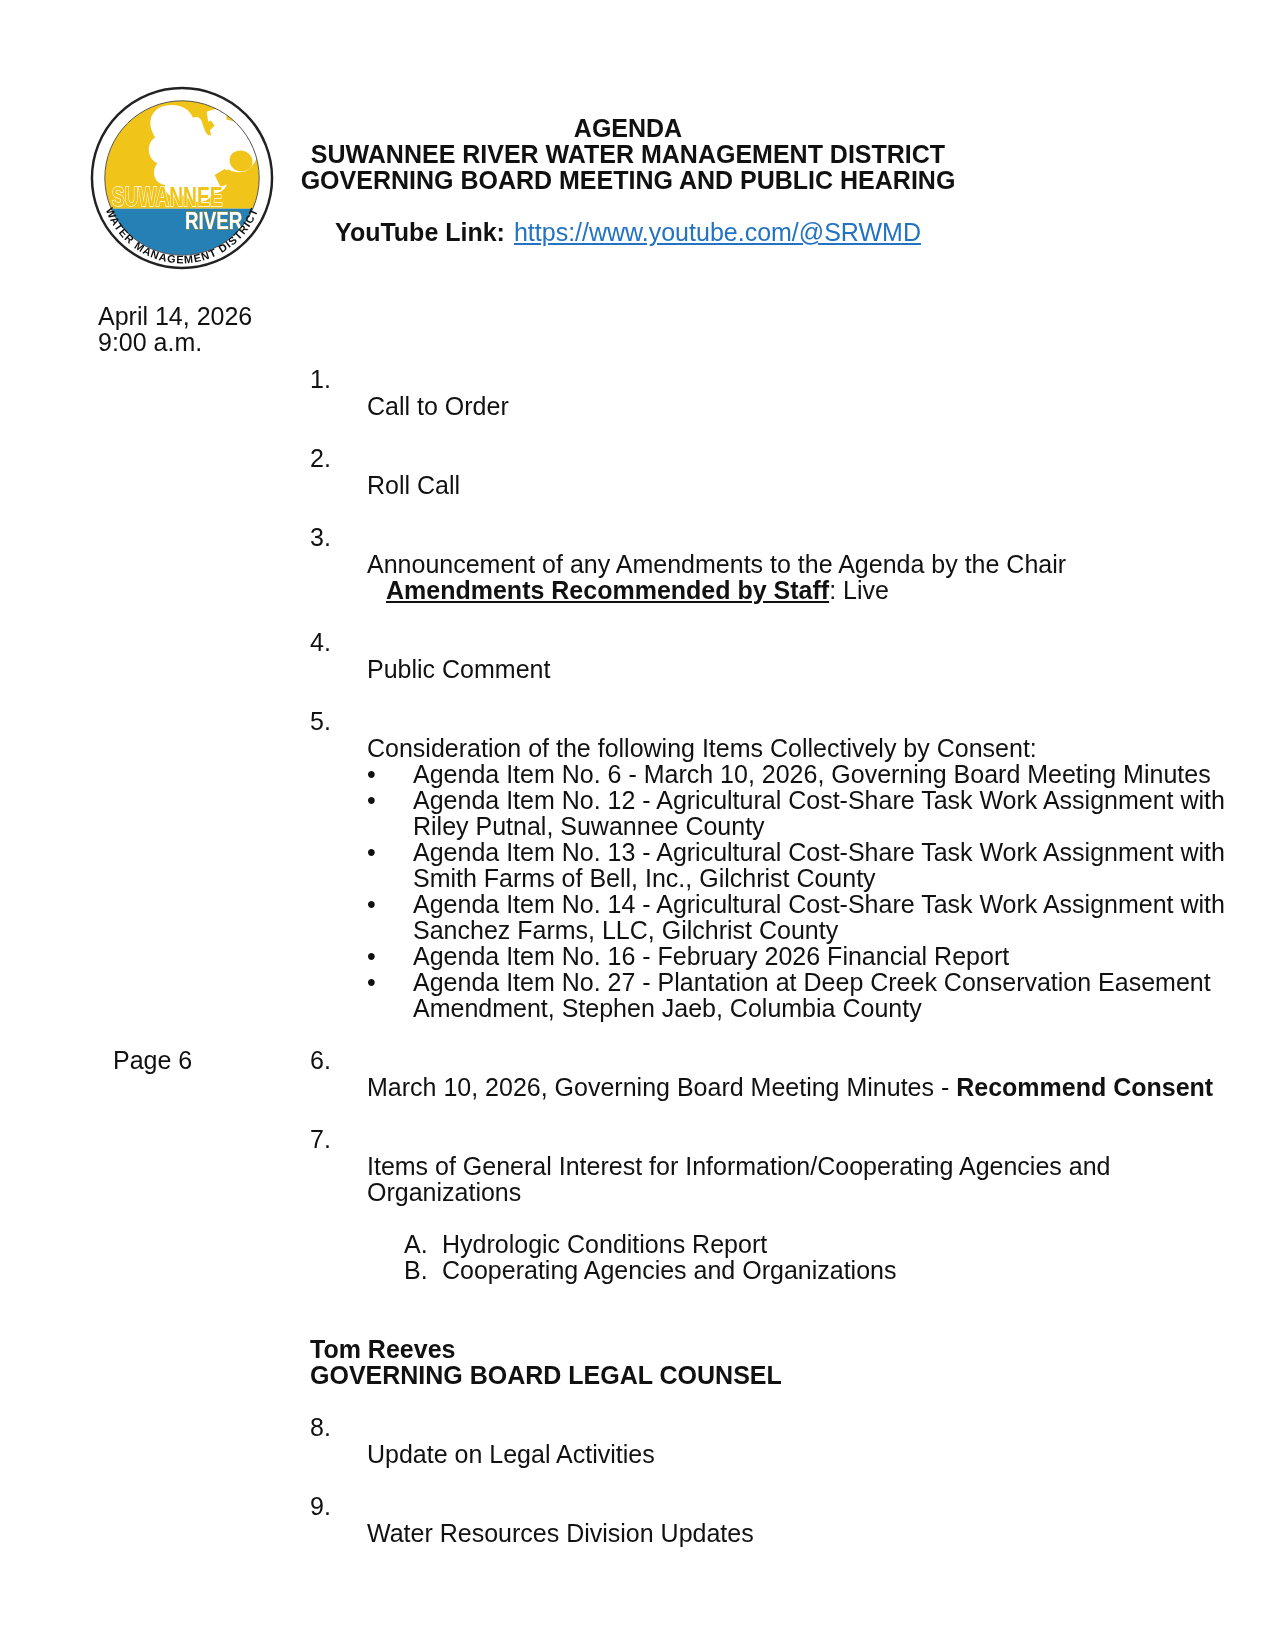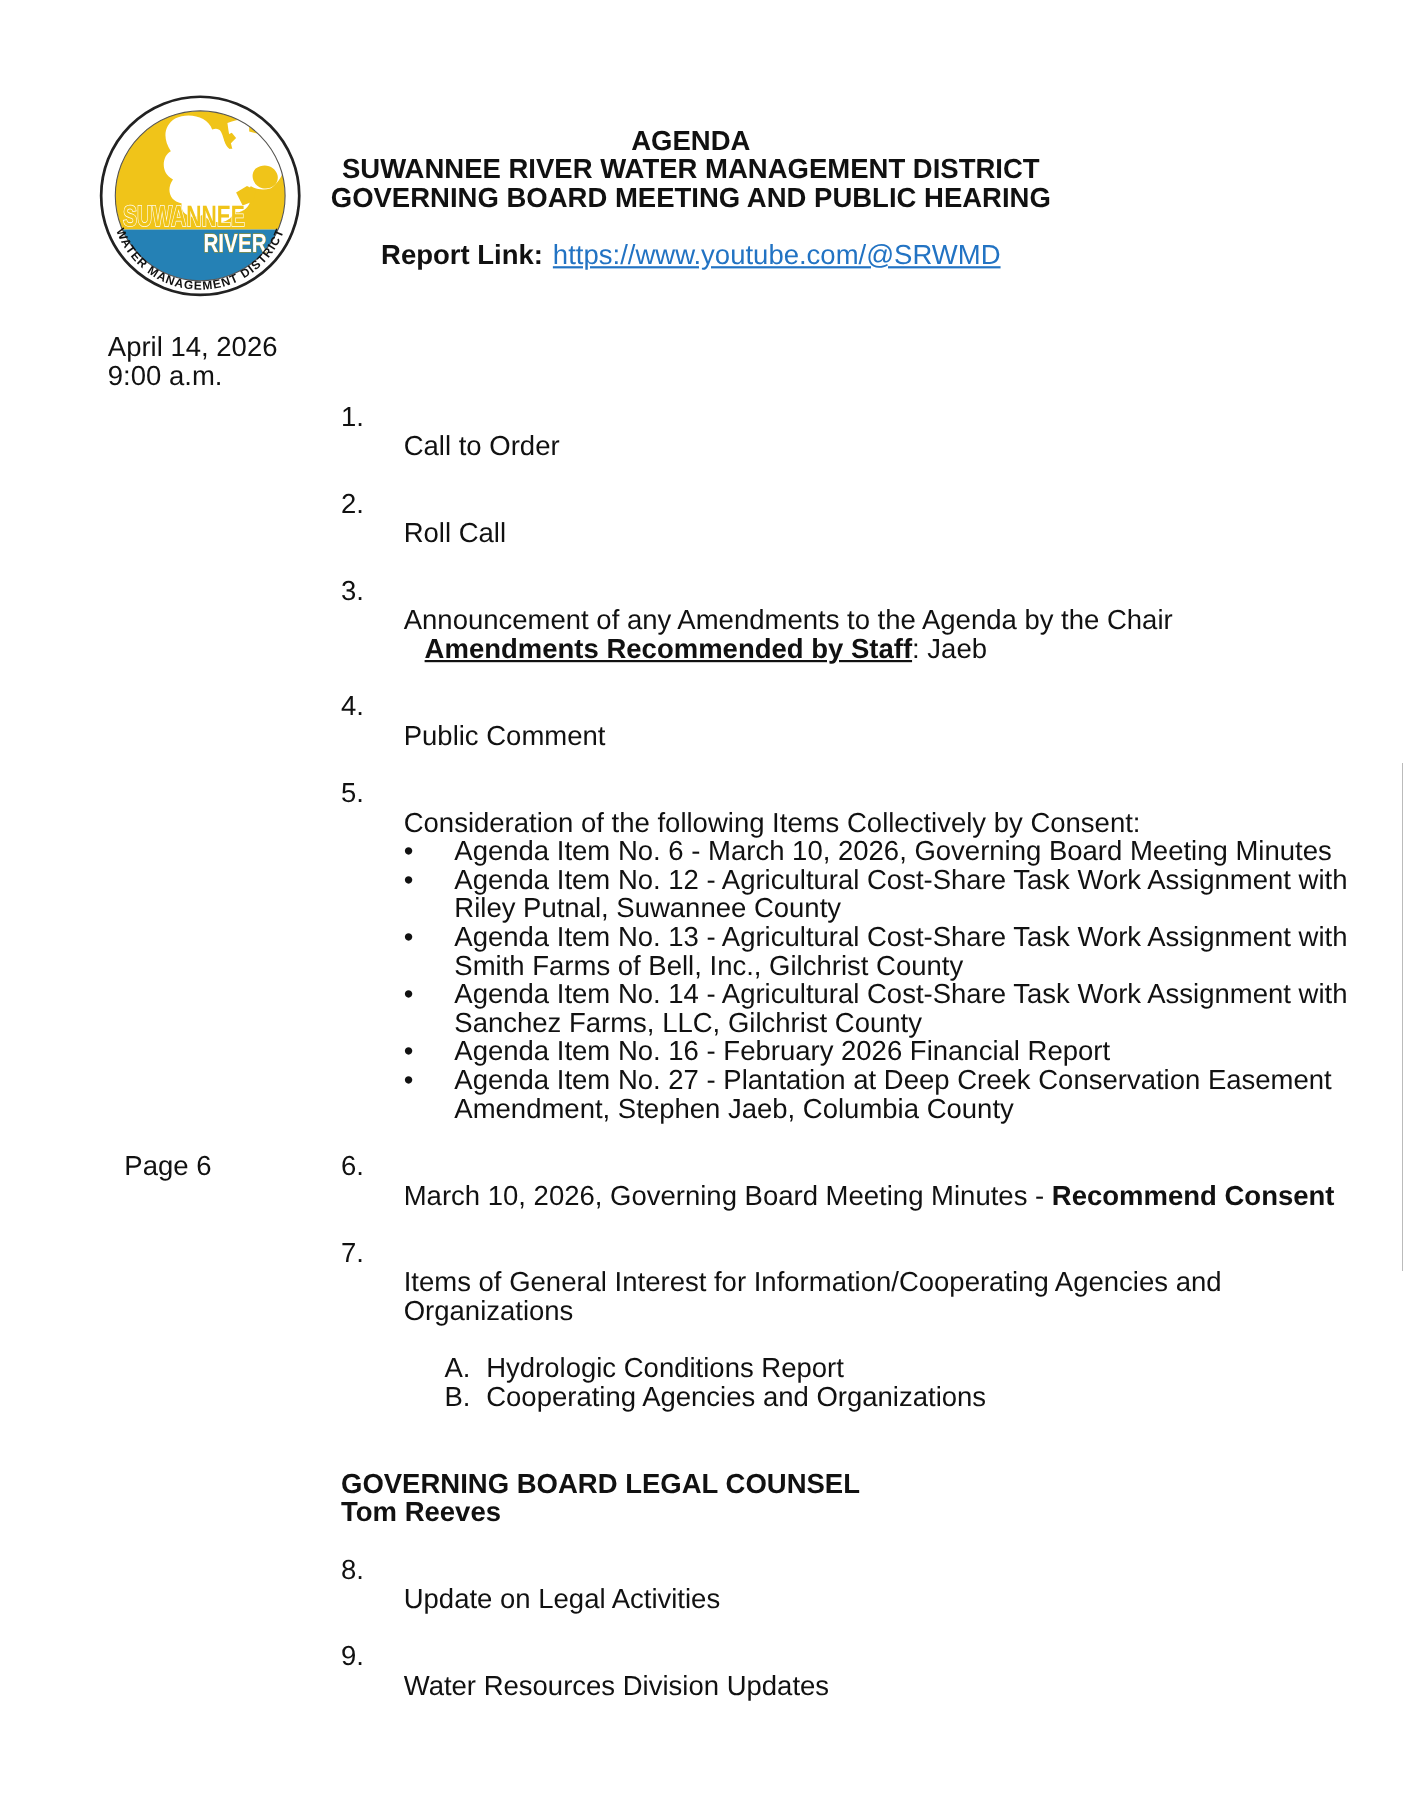--- a/index.html
+++ b/index.html
@@ -76,21 +76,21 @@
       <text font-family="Liberation Sans, sans-serif" font-size="11" font-weight="600" fill="#111111" letter-spacing="1">
         <textPath href="#arcPath" startOffset="50%" text-anchor="middle">WATER MANAGEMENT DISTRICT</textPath>
       </text>
     </svg>
   </div>
 
   <header class="doc-header">
     <div class="title">AGENDA</div>
     <div class="title">SUWANNEE RIVER WATER MANAGEMENT DISTRICT</div>
     <div class="title">GOVERNING BOARD MEETING AND PUBLIC HEARING</div>
-    <div class="yt-line"><span class="yt-label">Report Link:</span><a class="yt-link">https://www.youtube.com/@SRWMD</a></div>
+    <div class="yt-line"><span class="yt-label">YouTube Link:</span><a class="yt-link">https://www.youtube.com/@SRWMD</a></div>
   </header>
 
   <div class="meta-left">
     <div>April 14, 2026</div>
     <div>9:00 a.m.</div>
   </div>
 
   <main class="agenda-body" id="agenda-body">
       <div class="row">
         <div class="page-label"></div>
@@ -104,21 +104,21 @@
         <div class="num">2.</div>
         <div class="text">
           <div class="line"><span>Roll Call</span></div>
         </div>
       </div>
       <div class="row">
         <div class="page-label"></div>
         <div class="num">3.</div>
         <div class="text">
           <div class="line"><span>Announcement of any Amendments to the Agenda by the Chair</span></div>
-          <div class="line indent"><span class="seg-bu">Amendments Recommended by Staff</span><span>: Jaeb</span></div>
+          <div class="line indent"><span class="seg-bu">Amendments Recommended by Staff</span><span>: Live</span></div>
         </div>
       </div>
       <div class="row">
         <div class="page-label"></div>
         <div class="num">4.</div>
         <div class="text">
           <div class="line"><span>Public Comment</span></div>
         </div>
       </div>
       <div class="row">
@@ -189,22 +189,22 @@
             <div class="letter-row">
               <div class="letter-label">B.</div>
               <div class="letter-text">Cooperating Agencies and Organizations</div>
             </div>
           </div>
         </div>
       </div>
       <div class="row">
         <div class="page-label"></div>
         <div class="text">
+          <div class="line"><span class="seg-b">Tom Reeves</span></div>
           <div class="line"><span class="seg-b">GOVERNING BOARD LEGAL COUNSEL</span></div>
-          <div class="line"><span class="seg-b">Tom Reeves</span></div>
         </div>
       </div>
       <div class="row">
         <div class="page-label"></div>
         <div class="num">8.</div>
         <div class="text">
           <div class="line"><span>Update on Legal Activities</span></div>
         </div>
       </div>
       <div class="row">

